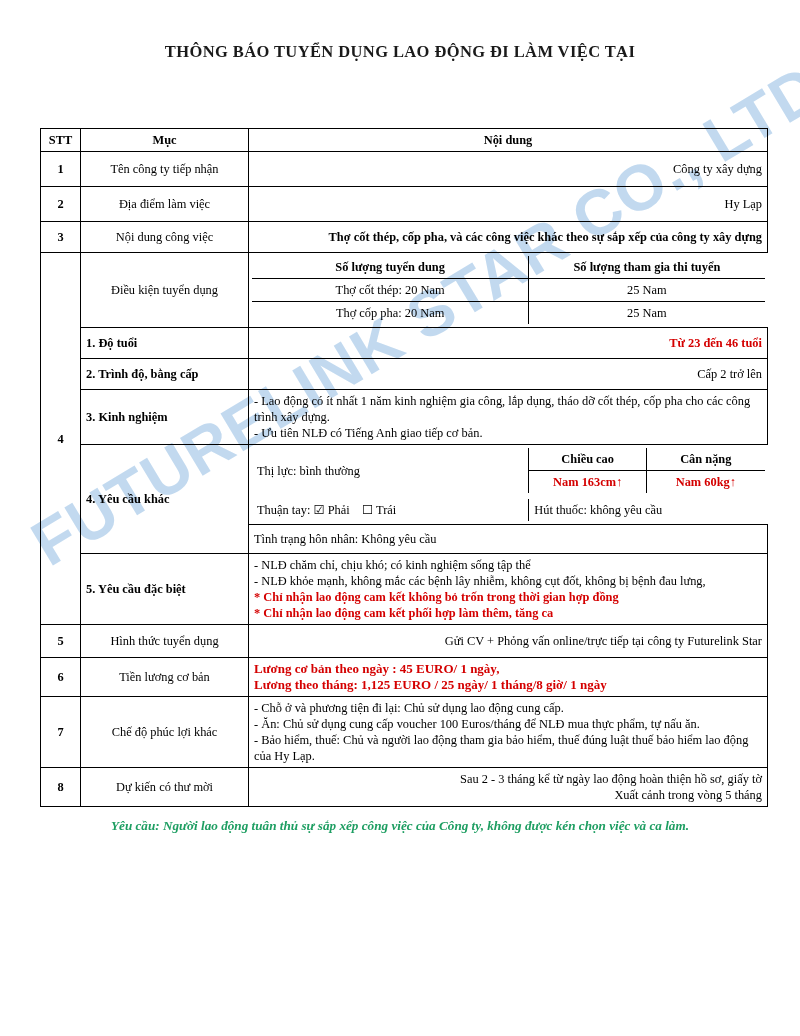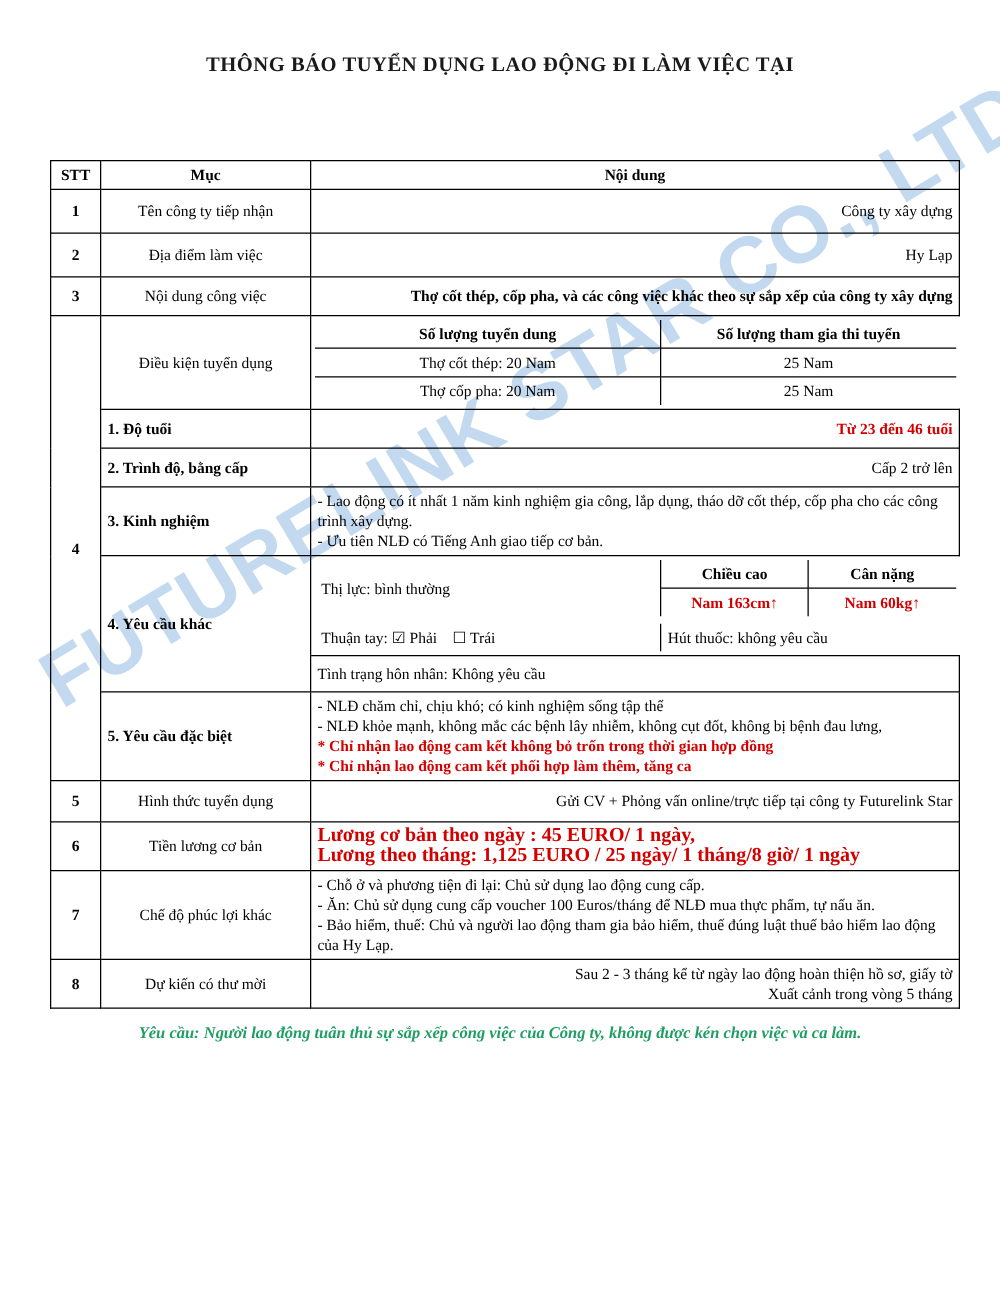--- a/index.html
+++ b/index.html
@@ -277,21 +277,21 @@
 
   <tr>
     <td class="col-stt">5</td>
     <td class="col-muc">Hình thức tuyển dụng</td>
     <td class="ctr" style="height:26px">Gửi CV + Phỏng vấn online/trực tiếp tại công ty Futurelink Star</td>
   </tr>
 
   <tr>
     <td class="col-stt">6</td>
     <td class="col-muc">Tiền lương cơ bản</td>
-    <td class="lines" style="font-size:16px">
+    <td class="lines" style="font-size:13px">
       <div class="red">Lương cơ bản theo ngày : 45 EURO/ 1 ngày,</div>
       <div class="red">Lương theo tháng: 1,125  EURO / 25 ngày/ 1 tháng/8 giờ/ 1 ngày</div>
     </td>
   </tr>
 
   <tr>
     <td class="col-stt">7</td>
     <td class="col-muc">Chế độ phúc lợi khác</td>
     <td class="lines">
       <div>- Chỗ ở và phương tiện đi lại: Chủ sử dụng lao động cung cấp.</div>

